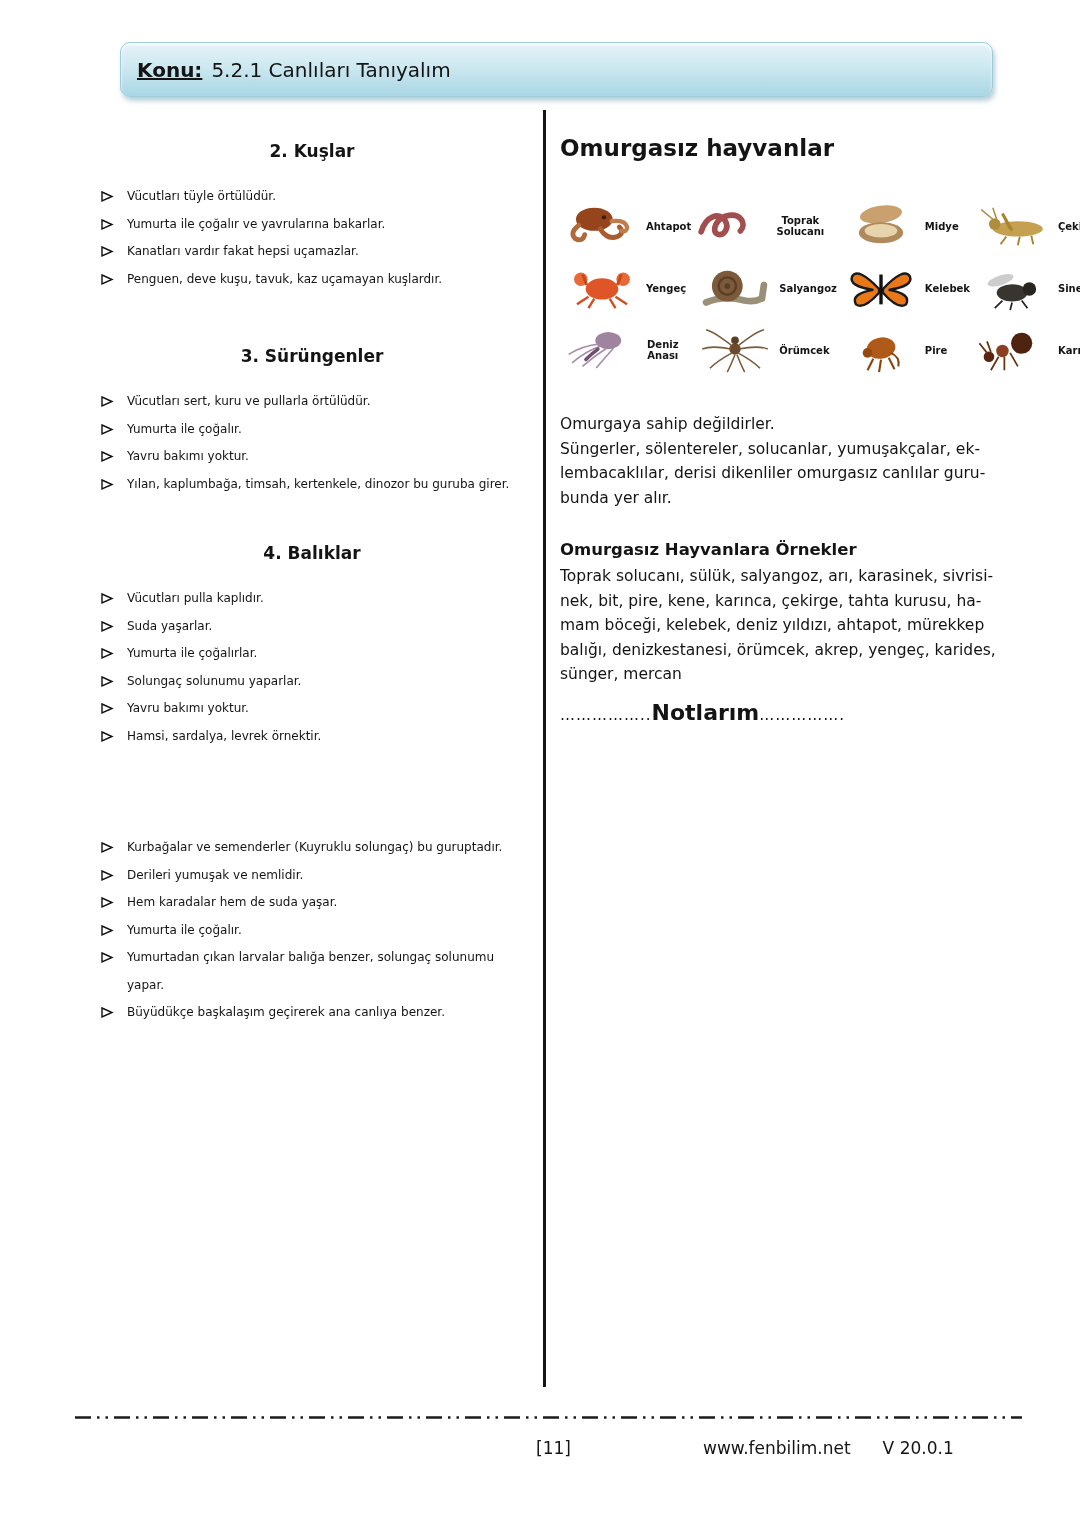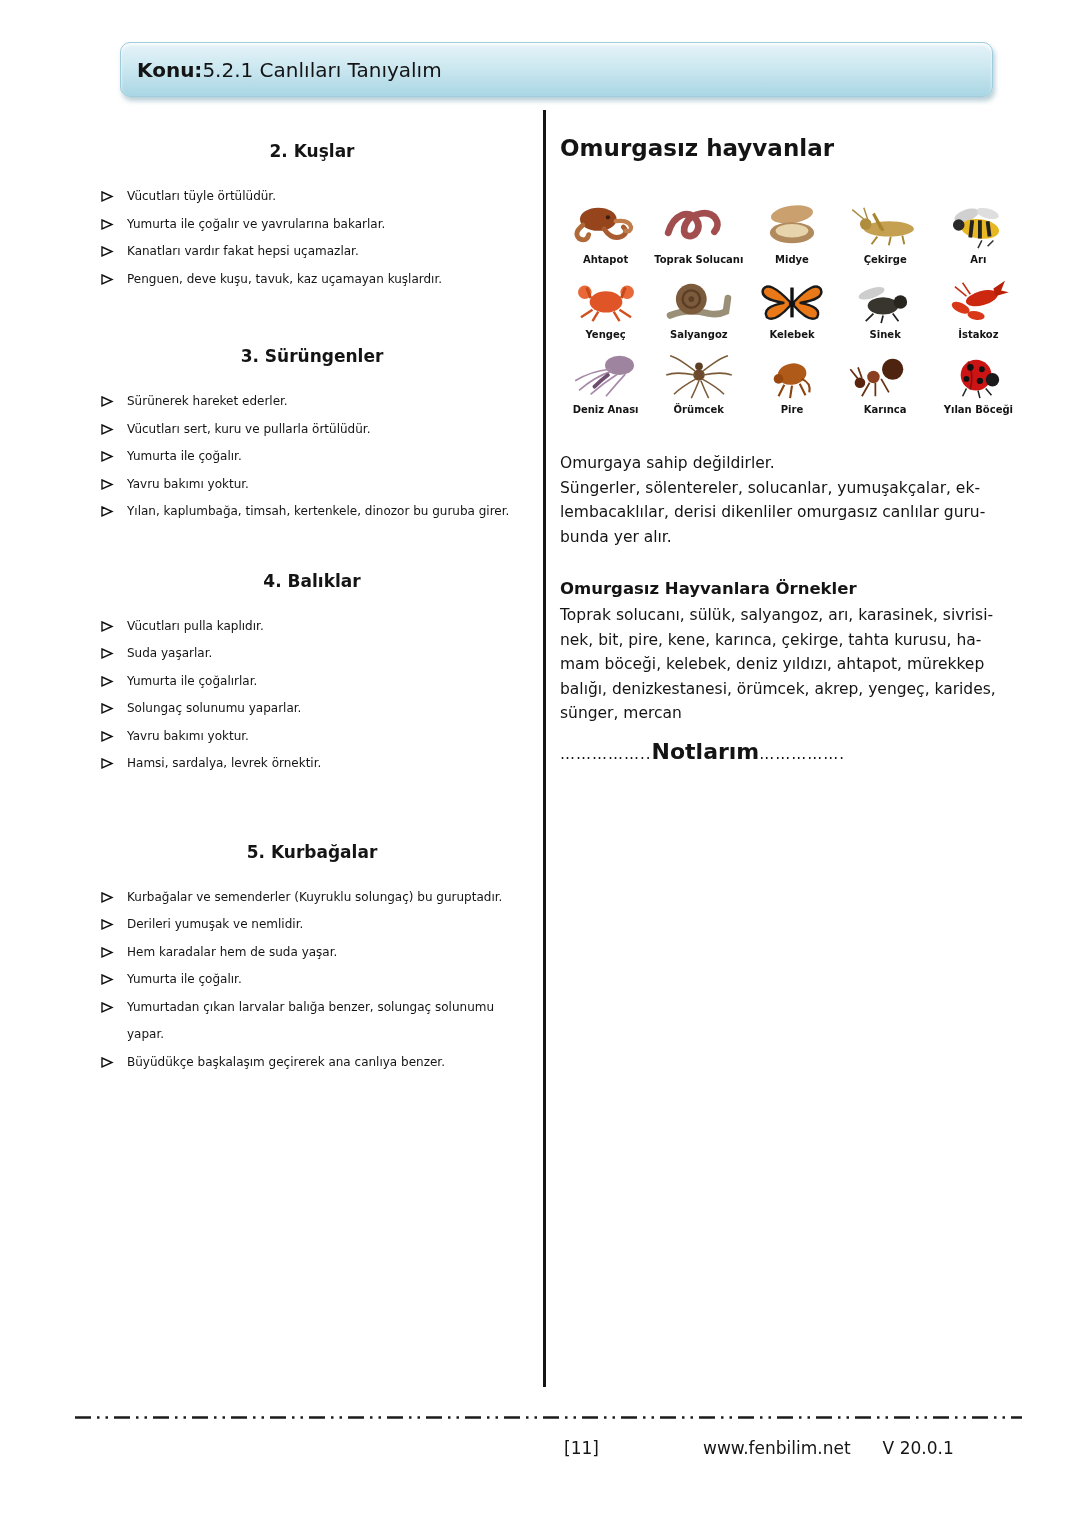--- a/index.html
+++ b/index.html
@@ -4,47 +4,47 @@
 <style>
   html,body{margin:0;padding:0;background:#fff;}
   .page{position:relative;width:1080px;height:1527px;background:#ffffff;overflow:hidden;
         font-family:"DejaVu Sans",sans-serif;color:#141414;}
   
   .banner{position:absolute;left:120px;top:42px;width:873px;height:55px;border-radius:10px;
           background:linear-gradient(180deg,#e6f3f8 0%,#cfe9f1 42%,#a9d6e4 100%);
           border:1px solid #9fccdb;
           box-shadow:2px 4px 5px rgba(128,168,184,.55), inset 0 2px 3px rgba(255,255,255,.9);
           display:flex;align-items:center;padding:0 16px;font-size:20px;box-sizing:border-box;}
-  .banner-label{font-weight:bold;margin-right:0;}
+  .banner-label{font-weight:bold;margin-right:9px;text-decoration:underline;}
   
   .divider{position:absolute;left:543px;top:110px;width:3px;height:1277px;background:#151515;}
   
   .left-col{position:absolute;left:100px;top:130px;width:424px;display:flex;flex-direction:column;}
   .sec-title{font-size:17px;font-weight:bold;margin:0;line-height:22px;text-align:center;}
   .sec2{margin-top:10px}.sec3{margin-top:52px}.sec4{margin-top:44px}.sec5{margin-top:63px}
   ul.blist{list-style:none;margin:21px 0 0;padding:0;}
   ul.blist li{display:flex;gap:13px;align-items:flex-start;font-size:12px;line-height:27.5px;}
   .marker{flex:0 0 14px;padding-top:7px;}
   .marker svg{display:block;}
   
   .right-col{position:absolute;left:560px;top:130px;width:464px;display:flex;flex-direction:column;}
   .rhead{font-size:23px;font-weight:bold;margin:7px 0 0;line-height:22px;}
   .animal-grid{margin-top:41px;display:grid;grid-template-columns:repeat(5,1fr);row-gap:10px;column-gap:2px;}
-  .cell{margin:0;display:flex;flex-direction:column;align-items:center;gap:2px;}
+  .cell{margin:0;display:flex;flex-direction:row;align-items:center;gap:2px;}
   .cell svg{width:84px;height:52px;}
   .cell figcaption{font-size:10px;font-weight:bold;line-height:11px;text-align:center;}
   .para{white-space:pre-line;font-size:15.5px;line-height:24.5px;margin:0;}
   .para1{margin-top:36px;}
   .rhead2{font-size:16.5px;font-weight:bold;margin:29px 0 0;line-height:22px;}
   .para2{margin-top:3px;}
   .notes{margin-top:13px;font-size:15px;letter-spacing:1px;display:flex;align-items:baseline;}
   .notes-label{font-weight:bold;font-size:22px;letter-spacing:0;}
   
   .footer-line{position:absolute;left:75px;top:1415px;}
-  .pageno{position:absolute;left:564px;top:1438px;font-size:17px;}
+  .pageno{position:absolute;left:536px;top:1438px;font-size:17px;}
   .site-wrap{position:absolute;left:703px;top:1438px;display:flex;gap:32px;font-size:17px;}
 </style>
 </head>
 <body>
 
 <div class="page">
 
   <div class="banner">
     <span class="banner-label">Konu:</span>
     <span class="banner-title">5.2.1 Canlıları Tanıyalım</span>
@@ -94,28 +94,20 @@
 
     <section class="sec3">
       <h3 class="sec-title">3. Sürüngenler</h3>
       <ul class="blist">
         <li>
             <span class="marker">
               <svg width="14" height="13" viewBox="0 0 14 13">
                 <path d="M2 2 L12 6.5 L2 11 Z" fill="#fff" stroke="#111" stroke-width="1.4"></path>
               </svg>
             </span>
-            <span>Sürünerek hareket ederler.</span>
-          </li>
-        <li>
-            <span class="marker">
-              <svg width="14" height="13" viewBox="0 0 14 13">
-                <path d="M2 2 L12 6.5 L2 11 Z" fill="#fff" stroke="#111" stroke-width="1.4"></path>
-              </svg>
-            </span>
             <span>Vücutları sert, kuru ve pullarla örtülüdür.</span>
           </li>
         <li>
             <span class="marker">
               <svg width="14" height="13" viewBox="0 0 14 13">
                 <path d="M2 2 L12 6.5 L2 11 Z" fill="#fff" stroke="#111" stroke-width="1.4"></path>
               </svg>
             </span>
             <span>Yumurta ile çoğalır.</span>
           </li>
@@ -186,21 +178,20 @@
               <svg width="14" height="13" viewBox="0 0 14 13">
                 <path d="M2 2 L12 6.5 L2 11 Z" fill="#fff" stroke="#111" stroke-width="1.4"></path>
               </svg>
             </span>
             <span>Hamsi, sardalya, levrek örnektir.</span>
           </li>
       </ul>
     </section>
 
     <section class="sec5">
-      <h3 class="sec-title">5. Kurbağalar</h3>
       <ul class="blist">
         <li>
             <span class="marker">
               <svg width="14" height="13" viewBox="0 0 14 13">
                 <path d="M2 2 L12 6.5 L2 11 Z" fill="#fff" stroke="#111" stroke-width="1.4"></path>
               </svg>
             </span>
             <span>Kurbağalar ve semenderler (Kuyruklu solungaç) bu guruptadır.</span>
           </li>
         <li>

